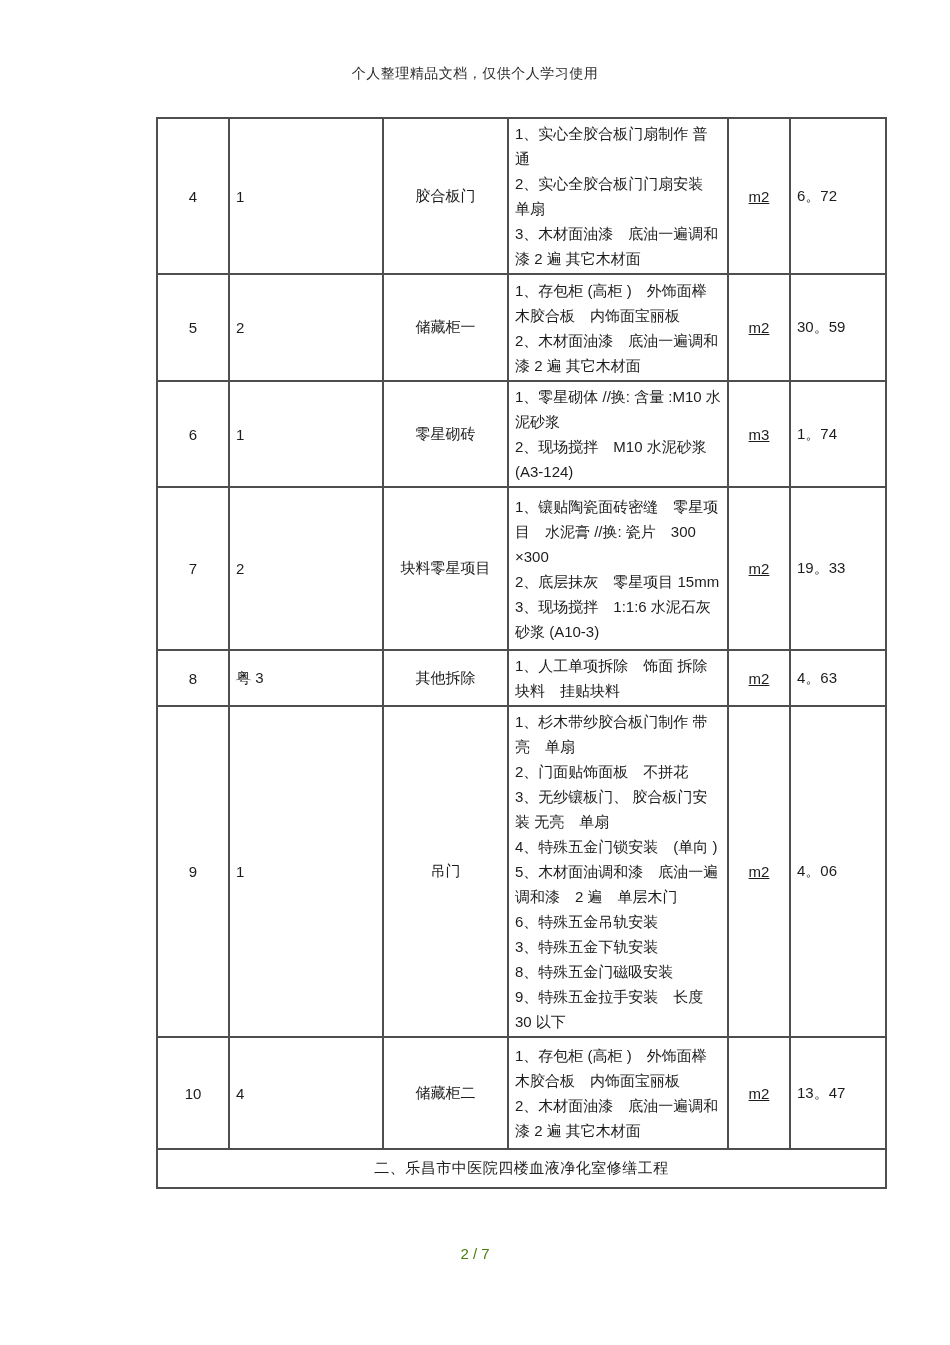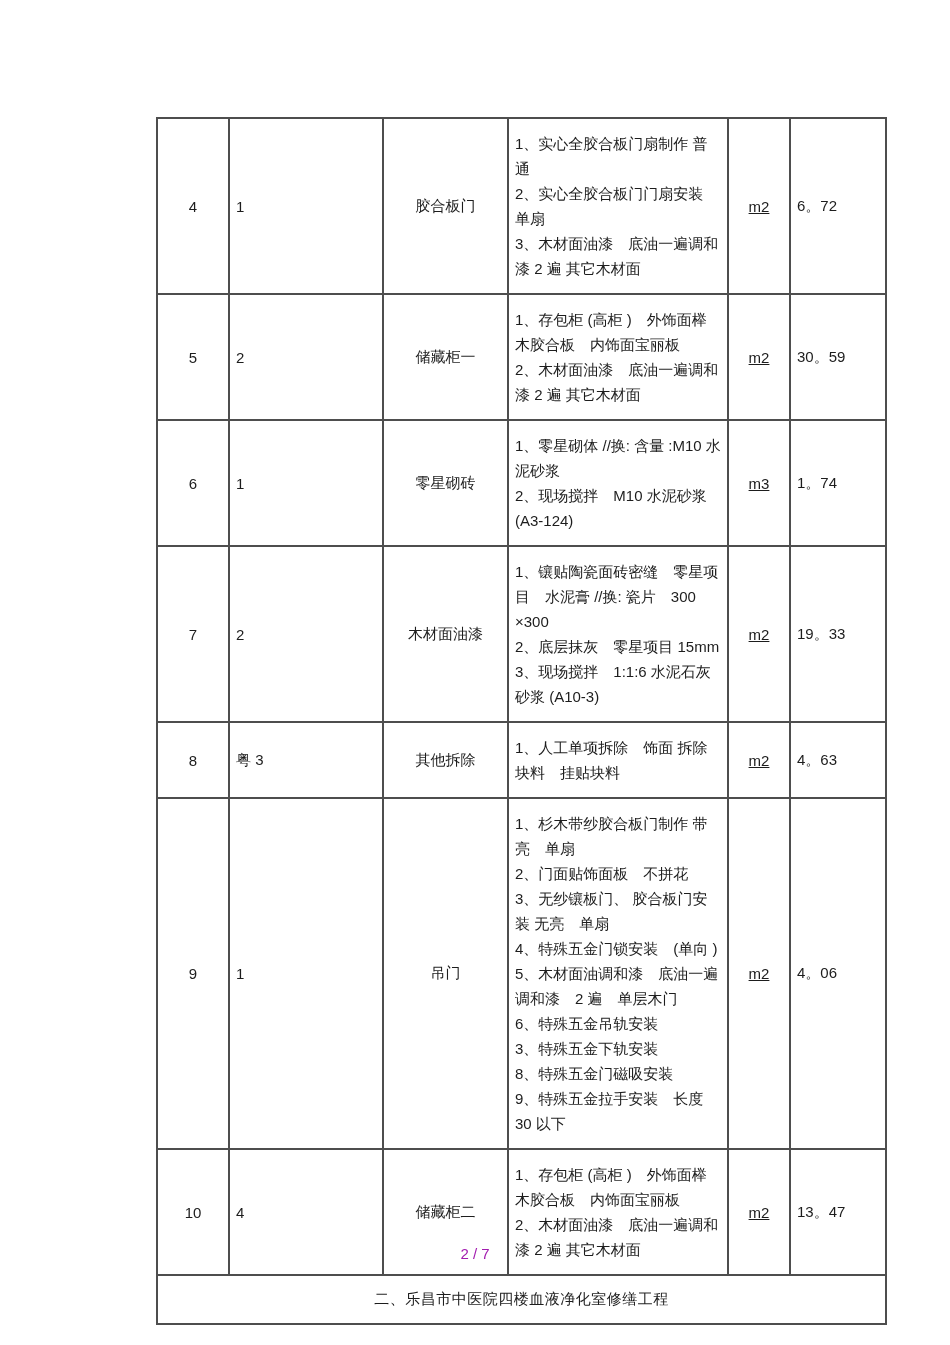--- a/index.html
+++ b/index.html
@@ -35,21 +35,21 @@
     left: 156px;
     top: 117px;
     border-collapse: collapse;
     table-layout: fixed;
     width: 731px;
   }
   .boq-table td {
     border: 2px solid #4e4e4e;
     font-size: 15px;
     color: #1d1d1d;
-    padding: 12px 6px;
+    padding: 2px 6px;
     overflow: hidden;
     margin-left: 6px;
   }
   .c-no   { text-align: center; vertical-align: middle; }
   .c-code { text-align: left; padding-left: 10px; vertical-align: middle; }
   .c-name { text-align: center; padding-left: 8px; vertical-align: middle; }
   .c-desc { padding: 4px 8px; vertical-align: middle; }
   .c-desc p {
     margin: 0;
     line-height: 25px;
@@ -64,28 +64,29 @@
     font-size: 15px;
     letter-spacing: 0.5px;
   }
   .page-footer {
     position: absolute;
     top: 1245px;
     left: 0;
     width: 100%;
     text-align: center;
     font-size: 15px;
-    color: #a21caf;
+    color: #4d7c0f;
   }
 </style>
 </head>
 <body>
 
 <div class="page">
 
+  <div class="page-header">个人整理精品文档，仅供个人学习使用</div>
 
   <table class="boq-table">
     <colgroup>
       <col style="width:72px">
       <col style="width:154px">
       <col style="width:125px">
       <col style="width:220px">
       <col style="width:62px">
       <col style="width:96px">
     </colgroup>
@@ -124,21 +125,21 @@
           <p>1、零星砌体 //换: 含量 :M10 水泥砂浆</p>
           <p>2、现场搅拌　M10 水泥砂浆 (A3-124)</p>
         </td>
         <td class="c-unit">m3</td>
         <td class="c-qty">1。74</td>
       </tr>
 
       <tr style="height:163px">
         <td class="c-no">7</td>
         <td class="c-code">2</td>
-        <td class="c-name">木材面油漆</td>
+        <td class="c-name">块料零星项目</td>
         <td class="c-desc">
           <p>1、镶贴陶瓷面砖密缝　零星项目　水泥膏 //换: 瓷片　300 ×300</p>
           <p>2、底层抹灰　零星项目 15mm</p>
           <p>3、现场搅拌　1:1:6 水泥石灰砂浆 (A10-3)</p>
         </td>
         <td class="c-unit">m2</td>
         <td class="c-qty">19。33</td>
       </tr>
 
       <tr style="height:49px">
@@ -176,21 +177,21 @@
         <td class="c-code">4</td>
         <td class="c-name">储藏柜二</td>
         <td class="c-desc">
           <p>1、存包柜 (高柜 )　外饰面榉木胶合板　内饰面宝丽板</p>
           <p>2、木材面油漆　底油一遍调和漆 2 遍 其它木材面</p>
         </td>
         <td class="c-unit">m2</td>
         <td class="c-qty">13。47</td>
       </tr>
 
-      <tr style="height:49px">
+      <tr style="height:39px">
         <td class="c-section" colspan="6">二、乐昌市中医院四楼血液净化室修缮工程</td>
       </tr>
 
 
     </tbody>
   </table>
 
   <div class="page-footer">2 / 7</div>
 
 </div>

